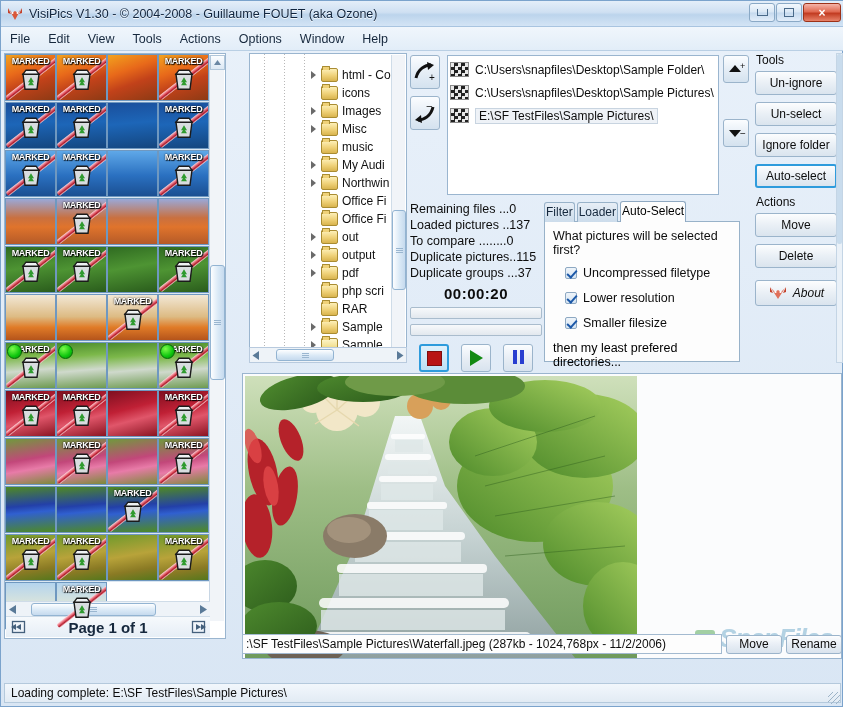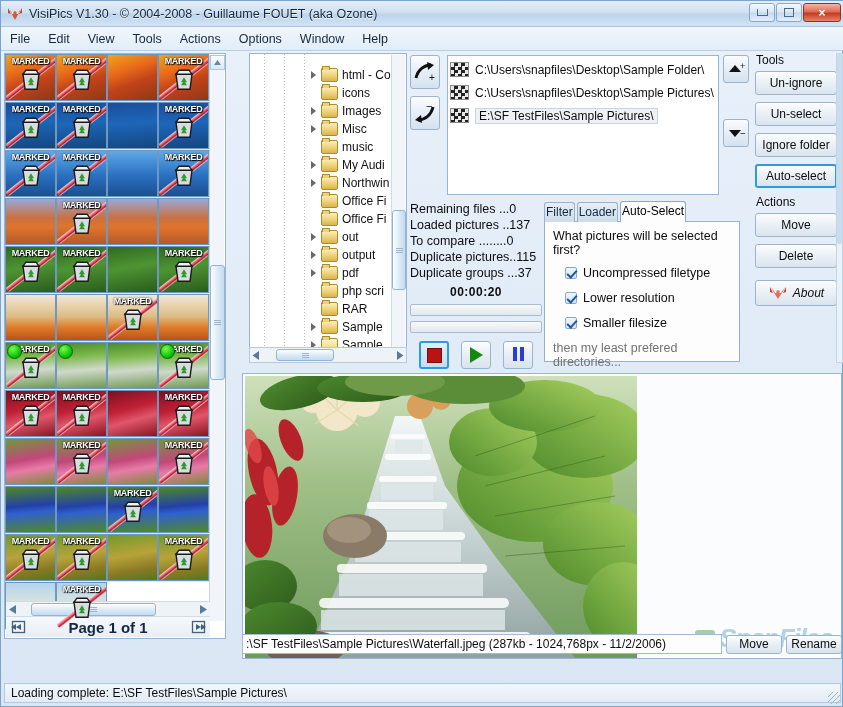--- a/index.html
+++ b/index.html
@@ -203,21 +203,21 @@
   .updown{position:absolute;left:722px;top:54px;width:28px;}
   .udbtn{
     width:26px;height:28px;margin-bottom:36px;
     background:linear-gradient(180deg,#fbfdff,#e6eef6 50%,#d4e2ef);
     border:1px solid #9bb4cb;border-radius:3px;box-sizing:border-box;
     display:flex;align-items:center;justify-content:center;position:relative;
   }
   
   .stats{position:absolute;left:409px;top:200px;width:132px;}
   .statline{font-size:12.5px;color:#0d0d0d;line-height:16px;white-space:nowrap;}
-  .timer{font-size:12px;font-weight:bold;color:#0d0d0d;text-align:center;margin-top:4px;letter-spacing:.5px;}
+  .timer{font-size:15px;font-weight:bold;color:#0d0d0d;text-align:center;margin-top:4px;letter-spacing:.5px;}
   .pbar{
     height:12px;margin-top:5px;background:linear-gradient(180deg,#f7f9fb,#e2e8ee);
     border:1px solid #a9bccd;border-radius:2px;box-sizing:border-box;
   }
   .transport{display:flex;gap:12px;margin-top:8px;justify-content:center;}
   .tbtn{
     width:30px;height:28px;border:1px solid #9bb4cb;border-radius:3px;box-sizing:border-box;
     background:linear-gradient(180deg,#fbfdff,#e8eef5 50%,#d8e3ee);
     display:flex;align-items:center;justify-content:center;
   }
@@ -243,21 +243,21 @@
   .cbrow{display:flex;align-items:center;margin:0 0 11px 12px;font-size:12.5px;color:#0d0d0d;}
   .cbox{
     width:12px;height:12px;margin-right:6px;flex:none;box-sizing:border-box;
     background:linear-gradient(180deg,#eef4fa,#d6e4f1);
     border:1px solid #8da8c2;border-radius:2px;position:relative;
   }
   .cbox::after{
     content:"";position:absolute;left:3px;top:0px;width:4px;height:8px;
     border:solid #1b58a8;border-width:0 2px 2px 0;transform:rotate(42deg);
   }
-  .tabfoot{font-size:12.5px;color:#737373;margin-top:10px;}
+  .tabfoot{font-size:12.5px;color:#000000;margin-top:10px;}
   
   .sidepanel{position:absolute;left:752px;top:52px;width:88px;height:310px;}
   .grp-label{font-size:12px;color:#0d0d0d;margin:0 0 4px 3px;}
   .sbtn{
     width:82px;height:24px;margin:0 0 7px 2px;
     background:linear-gradient(180deg,#fcfdfe,#eaf0f6 48%,#dae4ee);
     border:1px solid #9bb4cb;border-radius:3px;box-sizing:border-box;
     display:flex;align-items:center;justify-content:center;
     font-size:12px;color:#0d0d0d;
   }

